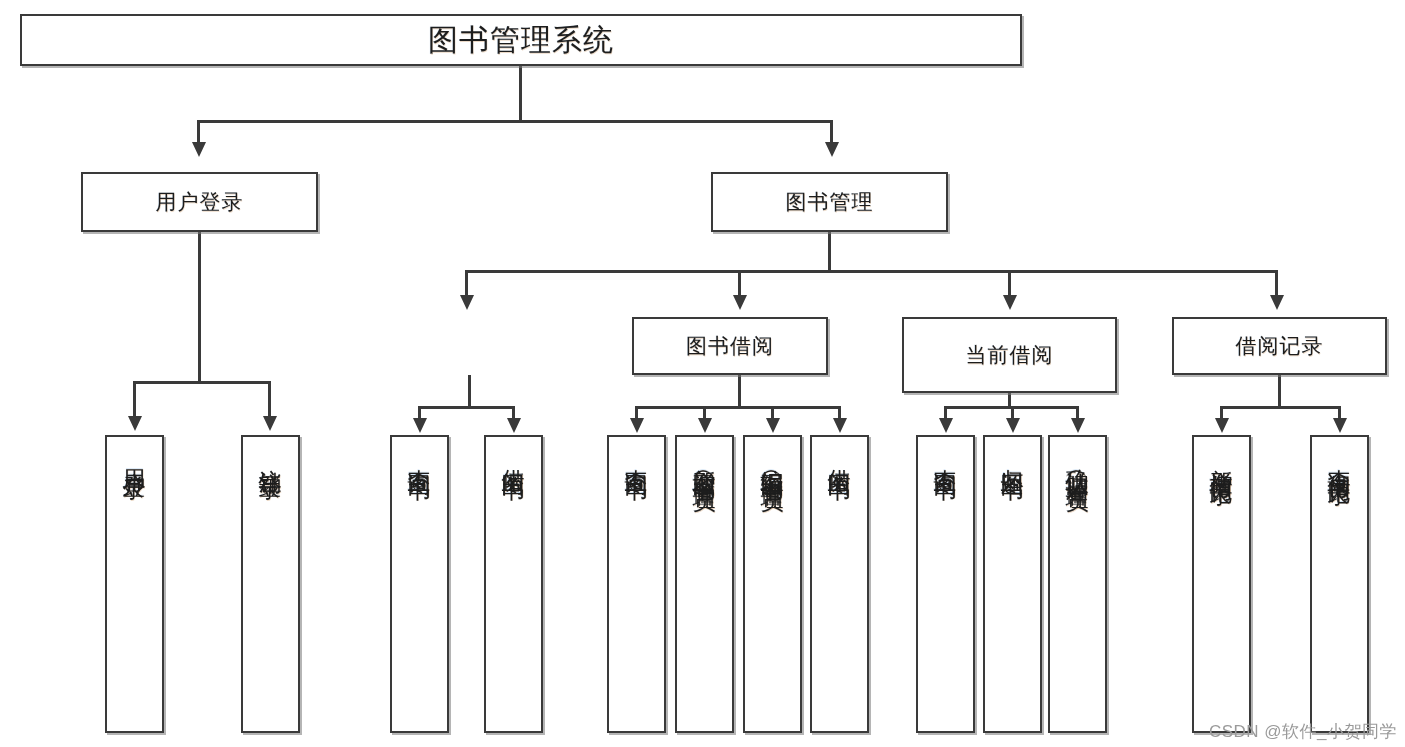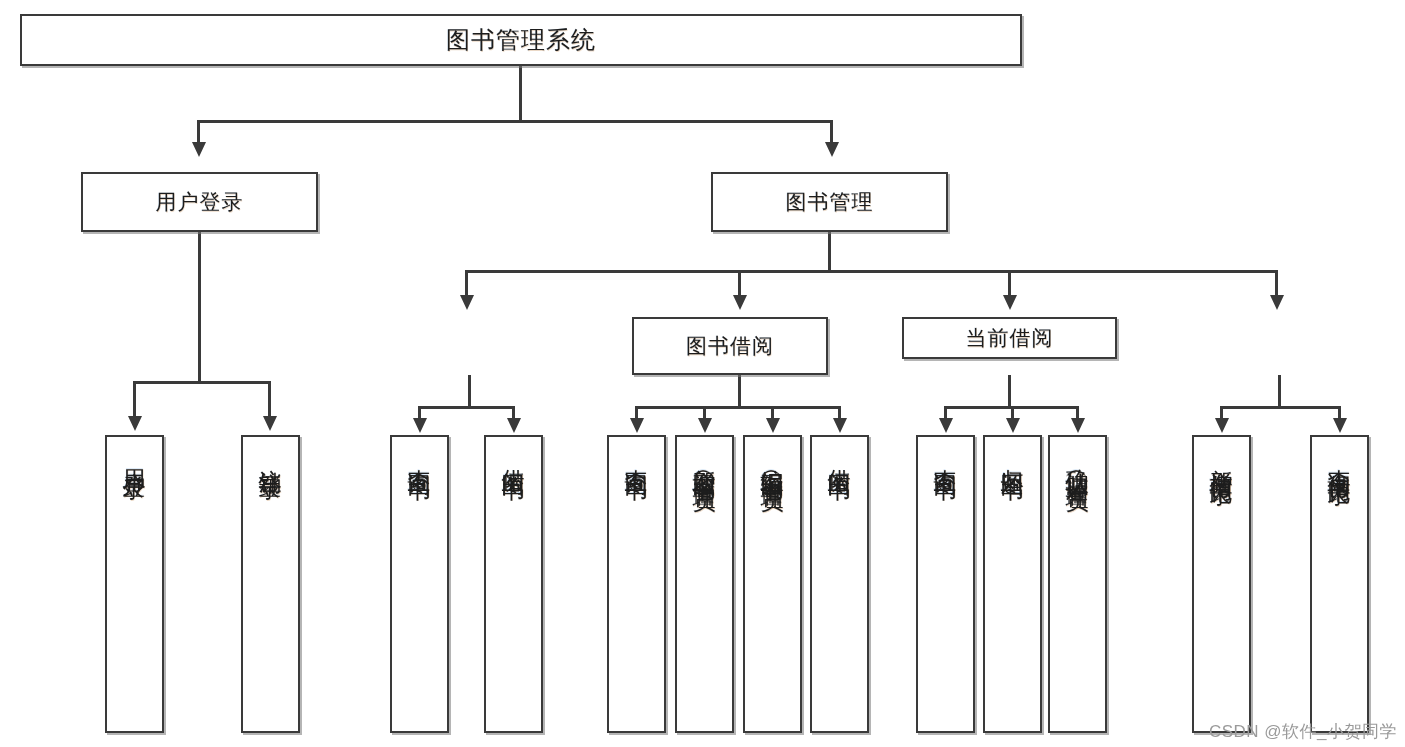--- a/index.html
+++ b/index.html
@@ -28,21 +28,21 @@
   }
   .node .label{
     font-size:21px;
     line-height:1.25;
     letter-spacing:1px;
     color:#1d1d1d;
     white-space:nowrap;
     text-shadow:0.5px 0.5px 0 rgba(190,130,70,.30), -0.4px -0.4px 0 rgba(120,170,220,.30);
   }
   
-  .node.root .label{font-size:24px;}
+  .node.root .label{font-size:30px;}
 
   
   .node.vert{
     align-items:flex-start;
     justify-content:center;
     padding-top:14px;
   }
   .node.vert .label{
     writing-mode:vertical-rl;
     text-orientation:upright;
@@ -118,22 +118,25 @@
   <div class="ln v" style="left:738px;top:270px;width:2.5px;height:28px;"></div>
   <div class="arrow" style="left:733px;top:295px;"></div>
   <div class="ln v" style="left:1008px;top:270px;width:2.5px;height:28px;"></div>
   <div class="arrow" style="left:1003px;top:295px;"></div>
   <div class="ln v" style="left:1275px;top:270px;width:2.5px;height:28px;"></div>
   <div class="arrow" style="left:1270px;top:295px;"></div>
 
   <div class="node" style="left:632px;top:317px;width:196px;height:58px;">
     <span class="label">图书借阅</span>
   </div>
-  <div class="node" style="left:902px;top:317px;width:215px;height:42px;text-align:right;">
+  <div class="node" style="left:902px;top:317px;width:215px;height:76px;text-align:right;">
     <span class="label">当前借阅</span>
+  </div>
+  <div class="node" style="left:1172px;top:317px;width:215px;height:58px;">
+    <span class="label">借阅记录</span>
   </div>
 
   <div class="ln v" style="left:468px;top:375px;width:2.5px;height:33px;"></div>
   <div class="ln h" style="left:418px;top:406px;width:96px;height:2.5px;"></div>
   <div class="ln v" style="left:418px;top:406px;width:2.5px;height:14px;"></div>
   <div class="arrow" style="left:413px;top:418px;"></div>
   <div class="ln v" style="left:512px;top:406px;width:2.5px;height:14px;"></div>
   <div class="arrow" style="left:507px;top:418px;"></div>
 
   <div class="ln v" style="left:738px;top:375px;width:2.5px;height:33px;"></div>

